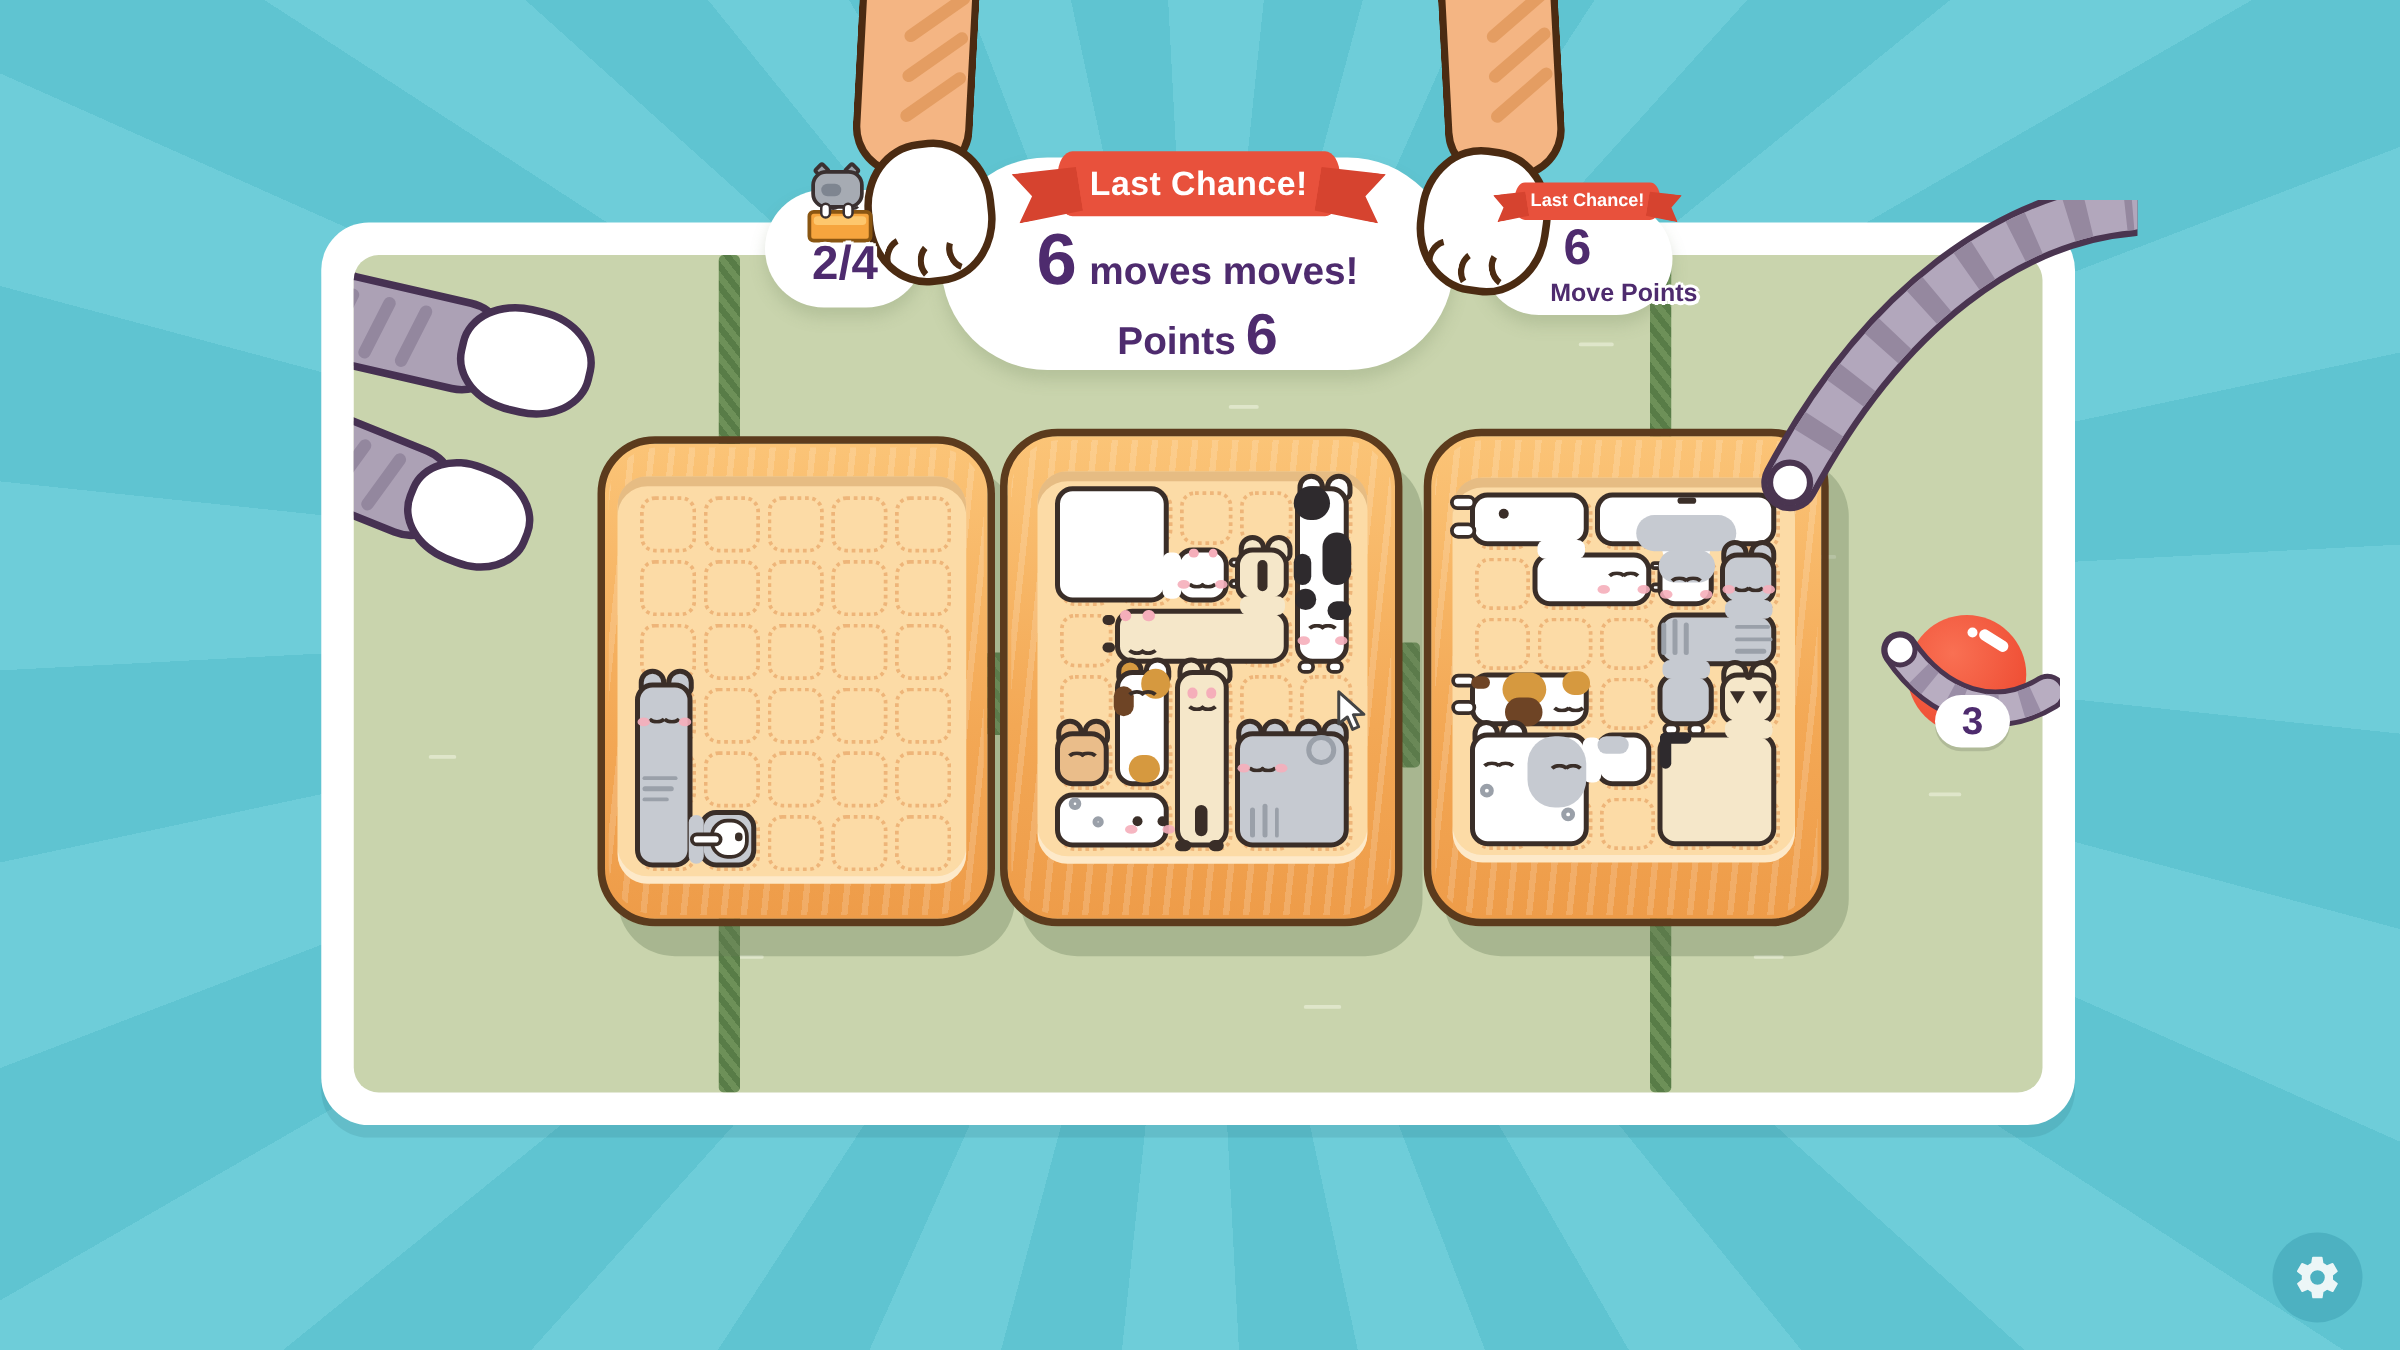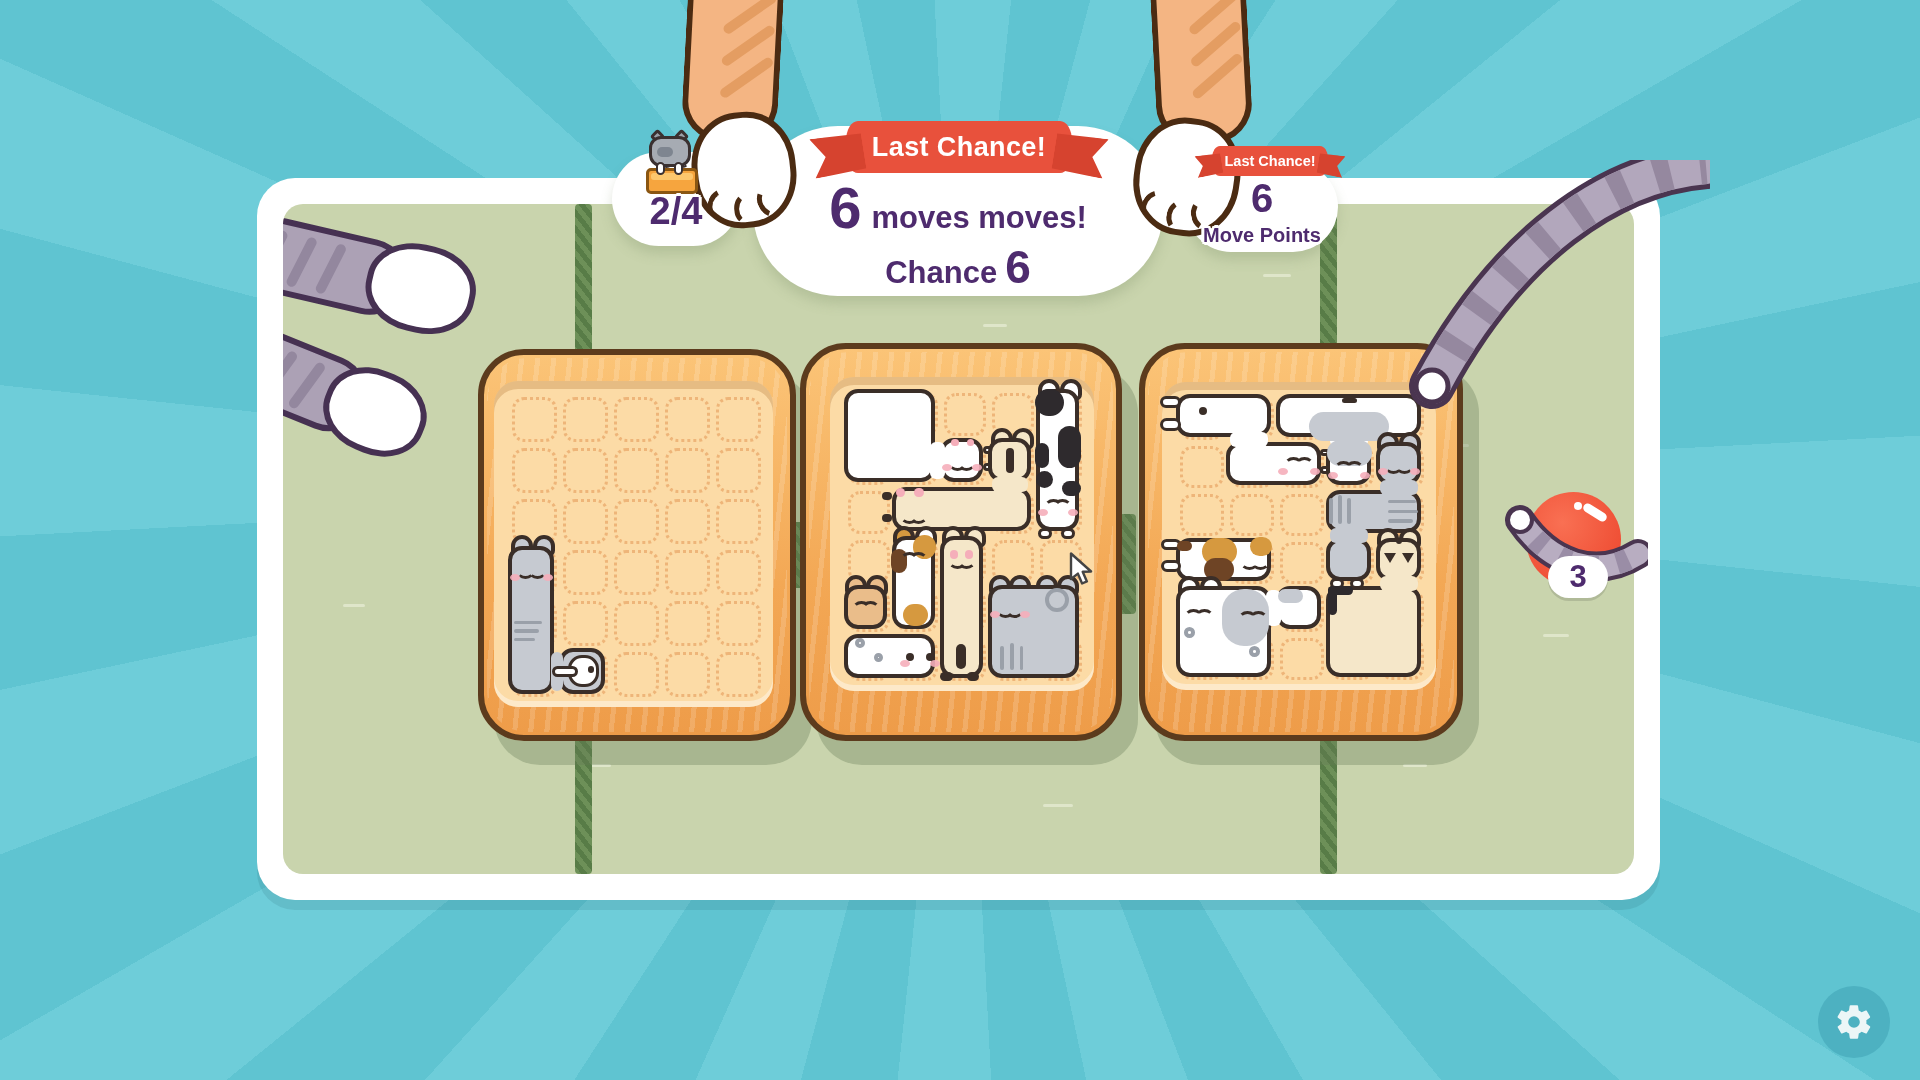--- a/index.html
+++ b/index.html
@@ -50,21 +50,21 @@
   .moves-line .lbl{font-size:31px;margin-left:10px;}
   .level-line{position:absolute;left:753px;top:240px;width:410px;text-align:center;z-index:7;}
   .level-line .lbl{font-size:31px;}
   .level-line .big{font-size:46px;margin-left:8px;}
   .counter-text{position:absolute;left:606px;top:190px;width:140px;text-align:center;font-size:38px;z-index:7;}
   .ribbon-sm{position:absolute;left:1212px;top:146px;width:116px;height:30px;background:#e8513c;border-radius:8px/12px;z-index:7;display:flex;align-items:center;justify-content:center;color:#fff;font-size:14.5px;}
   .ribbon-sm .rtail{width:26px;height:22px;top:8px;}
   .ribbon-sm .rtail.l{left:-16px;}
   .ribbon-sm .rtail.r{right:-16px;}
   .mp-count{position:absolute;left:1186px;top:176px;width:152px;text-align:center;font-size:40px;z-index:7;}
-  .mp-label{position:absolute;left:1166px;top:224px;width:192px;text-align:center;font-size:20px;z-index:7;}
+  .mp-label{position:absolute;left:1166px;top:224px;width:192px;text-align:right;font-size:20px;z-index:7;}
   
   .cbi{position:absolute;left:646px;top:130px;width:52px;height:64px;z-index:7;}
   .cbi-ear{position:absolute;width:11px;height:11px;background:#9aa0a8;border:3px solid #3a3030;border-radius:3px;transform:rotate(45deg);top:1px;box-sizing:border-box;}
   .cbi-head{position:absolute;left:3px;top:6px;width:42px;height:31px;background:#a6abb3;border:3px solid #3a3030;border-radius:12px;box-sizing:border-box;}
   .cbi-patch{position:absolute;left:5px;top:8px;width:16px;height:10px;background:#7e8590;border-radius:6px;}
   .cbi-eye{position:absolute;top:17px;width:9px;height:8px;border:2px solid transparent;border-bottom-color:#3a3030;border-radius:50%;}
   .cbi-paw{position:absolute;top:32px;width:9px;height:13px;background:#fff;border:2px solid #3a3030;border-radius:5px;z-index:2;box-sizing:border-box;}
   .cbi-box{position:absolute;left:0;top:38px;width:52px;height:26px;background:#f6a53e;border:3px solid #8a5612;border-radius:5px;box-sizing:border-box;}
   .cbi-box::after{content:"";position:absolute;left:2px;top:2px;right:2px;height:7px;background:#fdc76d;border-radius:3px;}
   
@@ -482,21 +482,21 @@
 
 <div class="ribbon">
   <div class="rtail l"></div>
   <div class="rtail r"></div>
   <span>Last Chance!</span>
 </div>
 <div class="moves-line purple tout">
   <span class="big">6</span><span class="lbl">moves moves!</span>
 </div>
 <div class="level-line purple tout">
-  <span class="lbl">Chance</span><span class="big">6</span>
+  <span class="lbl">Points</span><span class="big">6</span>
 </div>
 
 <div class="cbi">
   <div class="cbi-ear" style="left:6px;"></div>
   <div class="cbi-ear" style="left:30px;"></div>
   <div class="cbi-head">
     <div class="cbi-patch"></div>
     <div class="cbi-eye" style="left:8px;"></div>
     <div class="cbi-eye" style="left:24px;"></div>
   </div>

